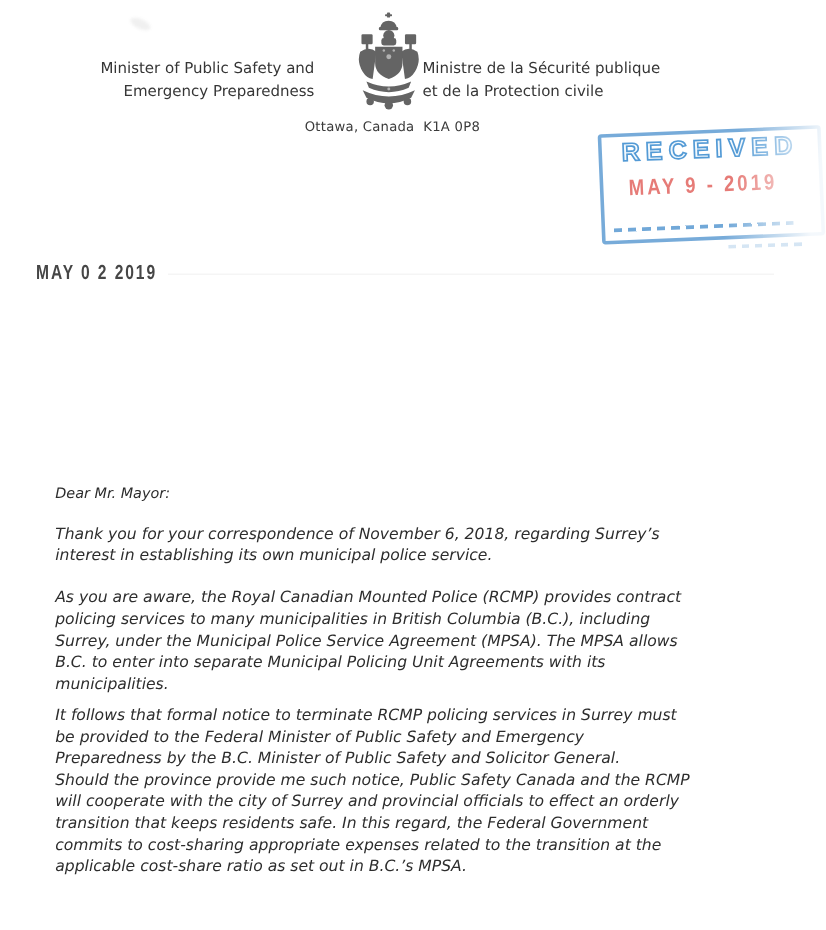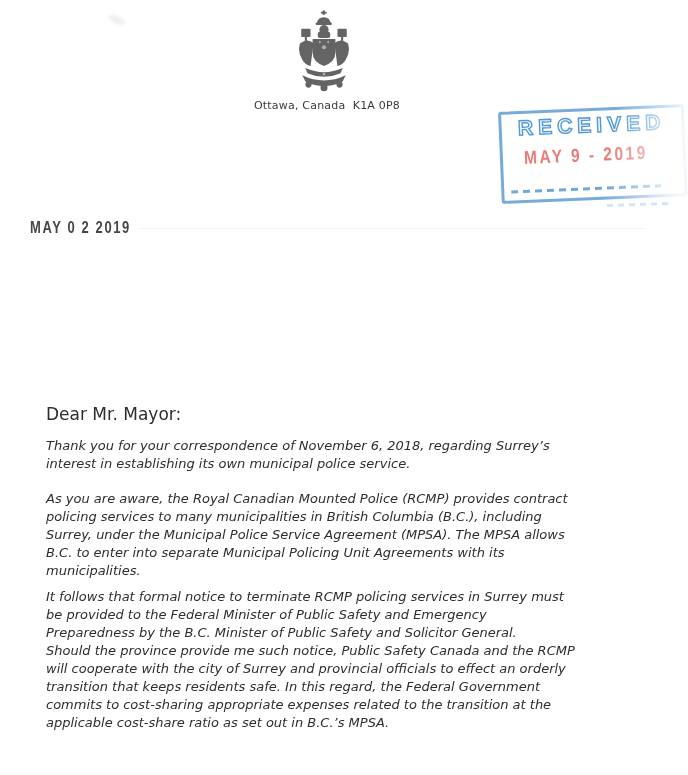--- a/index.html
+++ b/index.html
@@ -74,21 +74,21 @@
   .mail-date{
     position:absolute;left:30px;top:217px;
     font-family:"Liberation Sans", sans-serif;
     font-weight:700;font-size:13px;letter-spacing:1.6px;
     color:rgba(44,44,44,.88);
     transform:scaleY(1.3);transform-origin:left top;
   }
 
   
   .recipient{position:absolute;left:46px;top:315px;font-size:13px;line-height:18.5px;}
-  .salutation{position:absolute;left:46px;top:404px;font-size:17px;}
+  .salutation{position:absolute;left:46px;top:404px;font-size:12px;font-style:italic;}
   .para{position:absolute;left:46px;font-size:13px;line-height:18px;font-style:italic;}
   .p1{top:437px;}
   .p2{top:490px;}
   .p3{top:588px;}
 
   
   .smudge{
     position:absolute;left:108px;top:16px;width:18px;height:8px;
     background:rgba(60,60,60,.08);border-radius:50%;
     transform:rotate(24deg);filter:blur(1.5px);
@@ -98,20 +98,22 @@
     background:rgba(0,0,0,.05);
   }
 </style>
 </head>
 <body>
 
 <div class="page">
 
   <div class="smudge"></div>
 
+  <div class="lh-left pre">Minister of Public Safety and
+Emergency Preparedness</div>
 
   <svg class="arms" viewBox="0 0 56 84" xmlns="http://www.w3.org/2000/svg" aria-hidden="true">
     <g fill="#4f4f4f">
       <rect x="26.6" y="0.5" width="2.4" height="4" rx="0.5"></rect>
       <rect x="25" y="1.8" width="5.6" height="1.6" rx="0.5"></rect>
       <path d="M21 13 q1 -6 6.8 -6 q5.8 0 6.8 6 z"></path>
       <rect x="20" y="12" width="15.6" height="2.6" rx="1"></rect>
       <rect x="6" y="18" width="9" height="8" rx="1"></rect>
       <rect x="41" y="18" width="9" height="8" rx="1"></rect>
       <rect x="9.5" y="25" width="2" height="6"></rect>
@@ -128,20 +130,22 @@
       <circle cx="43" cy="72" r="3"></circle>
     </g>
     <g fill="#ffffff" opacity="0.5">
       <circle cx="28" cy="36" r="2"></circle>
       <circle cx="24" cy="31" r="1"></circle>
       <circle cx="32" cy="31" r="1"></circle>
       <circle cx="28" cy="62" r="1.2"></circle>
     </g>
   </svg>
 
+  <div class="lh-right pre">Ministre de la Sécurité publique
+et de la Protection civile</div>
 
   <div class="lh-city pre">Ottawa, Canada  K1A 0P8</div>
 
   <div class="stamp">
     <div class="stamp-title">RECEIVED</div>
     <div class="stamp-date">MAY 9 - 2019</div>
     <div class="stamp-dash"></div>
     <div class="stamp-fade"></div>
   </div>
   <div class="stamp-ghost"></div>

